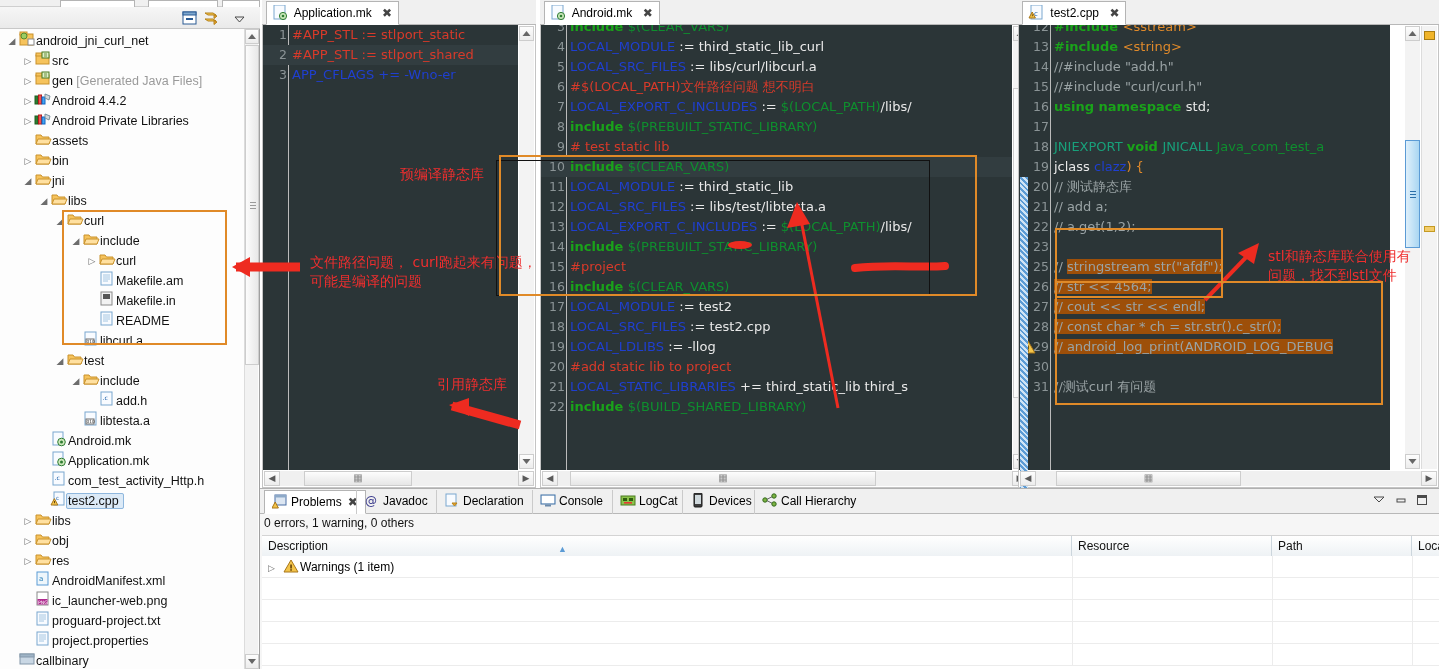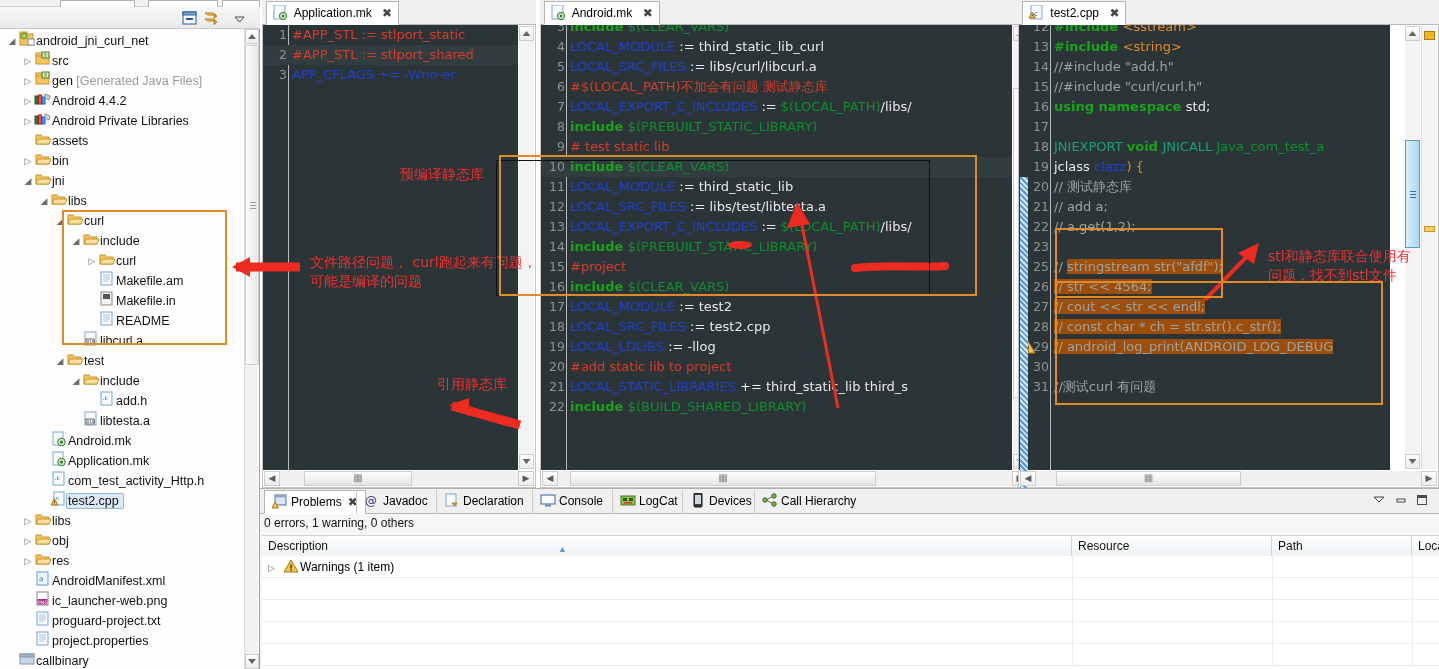--- a/index.html
+++ b/index.html
@@ -530,21 +530,21 @@
             <div class="ln">
               <span class="num">4</span>
               <span class="tx"><span class="c-blue">LOCAL_MODULE </span><span class="c-white">:= third_static_lib_curl</span></span>
             </div>
             <div class="ln">
               <span class="num">5</span>
               <span class="tx"><span class="c-blue">LOCAL_SRC_FILES </span><span class="c-white">:= libs/curl/libcurl.a</span></span>
             </div>
             <div class="ln">
               <span class="num">6</span>
-              <span class="tx"><span class="c-red">#$(LOCAL_PATH)不加会有问题 测试静态库</span></span>
+              <span class="tx"><span class="c-red">#$(LOCAL_PATH)文件路径问题 想不明白</span></span>
             </div>
             <div class="ln">
               <span class="num">7</span>
               <span class="tx"><span class="c-blue">LOCAL_EXPORT_C_INCLUDES </span><span class="c-white">:= </span><span class="c-dgreen">$(LOCAL_PATH)</span><span class="c-white">/libs/</span></span>
             </div>
             <div class="ln">
               <span class="num">8</span>
               <span class="tx"><span class="c-grn2 b">include </span><span class="c-dgreen">$(PREBUILT_STATIC_LIBRARY)</span></span>
             </div>
             <div class="ln">

